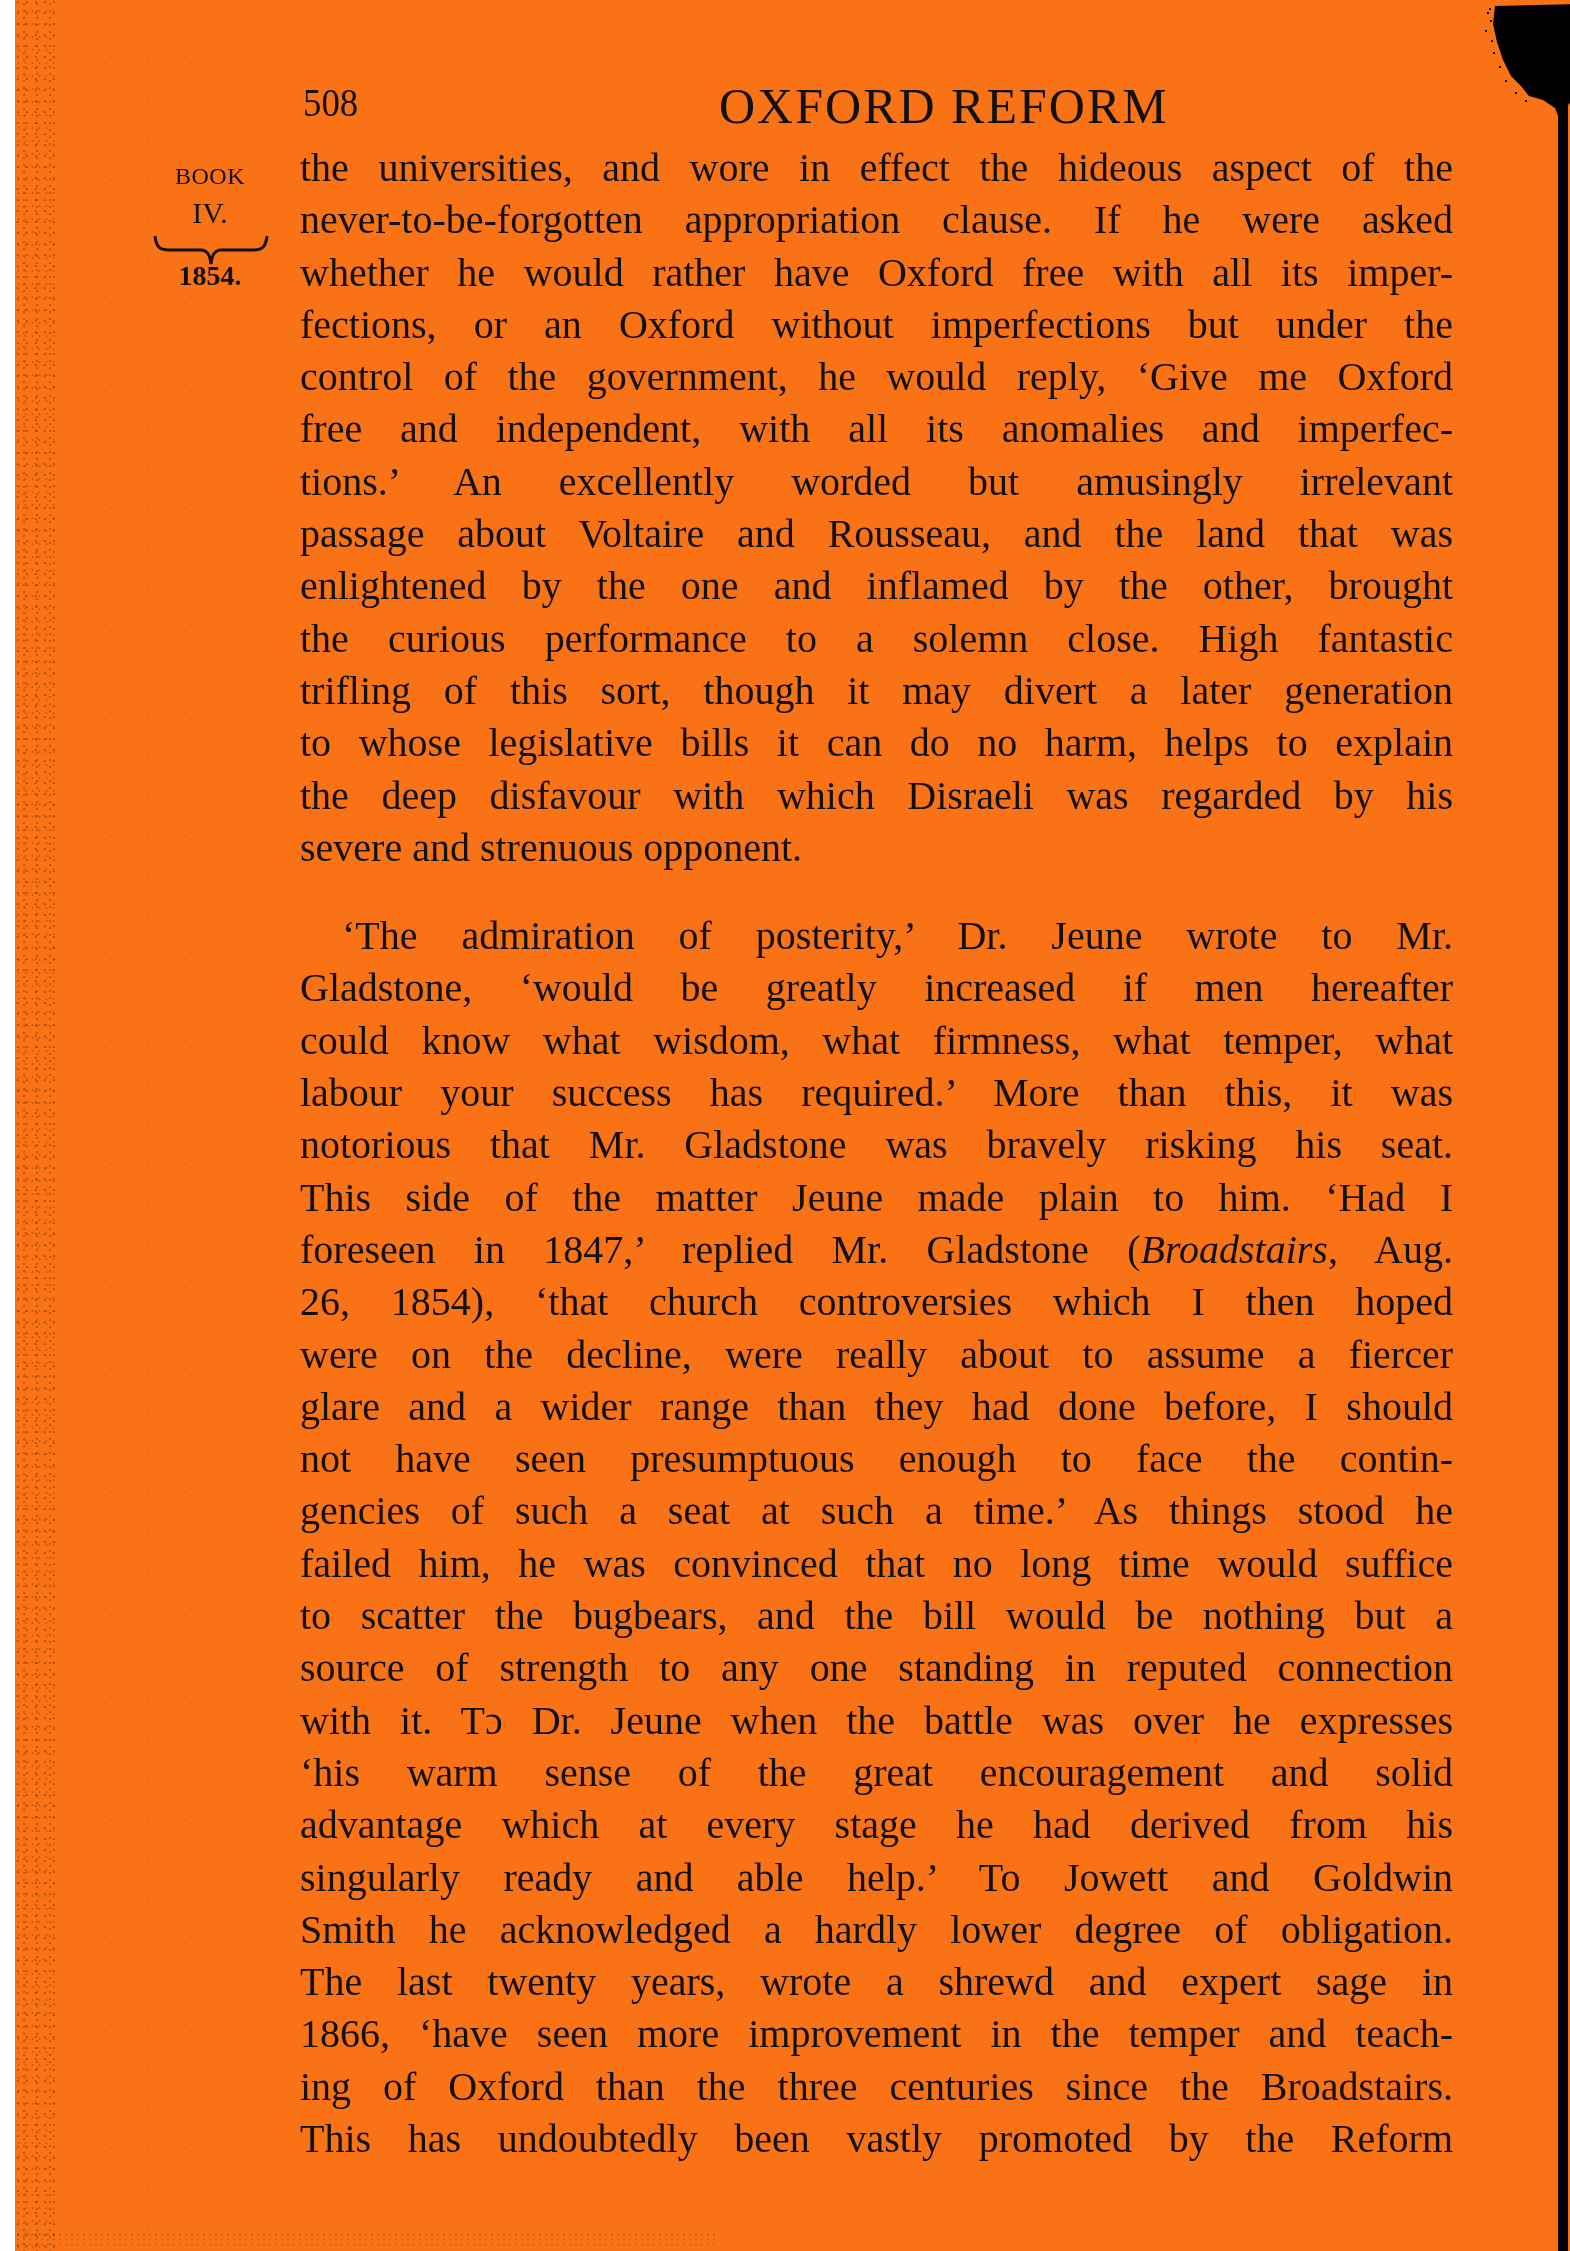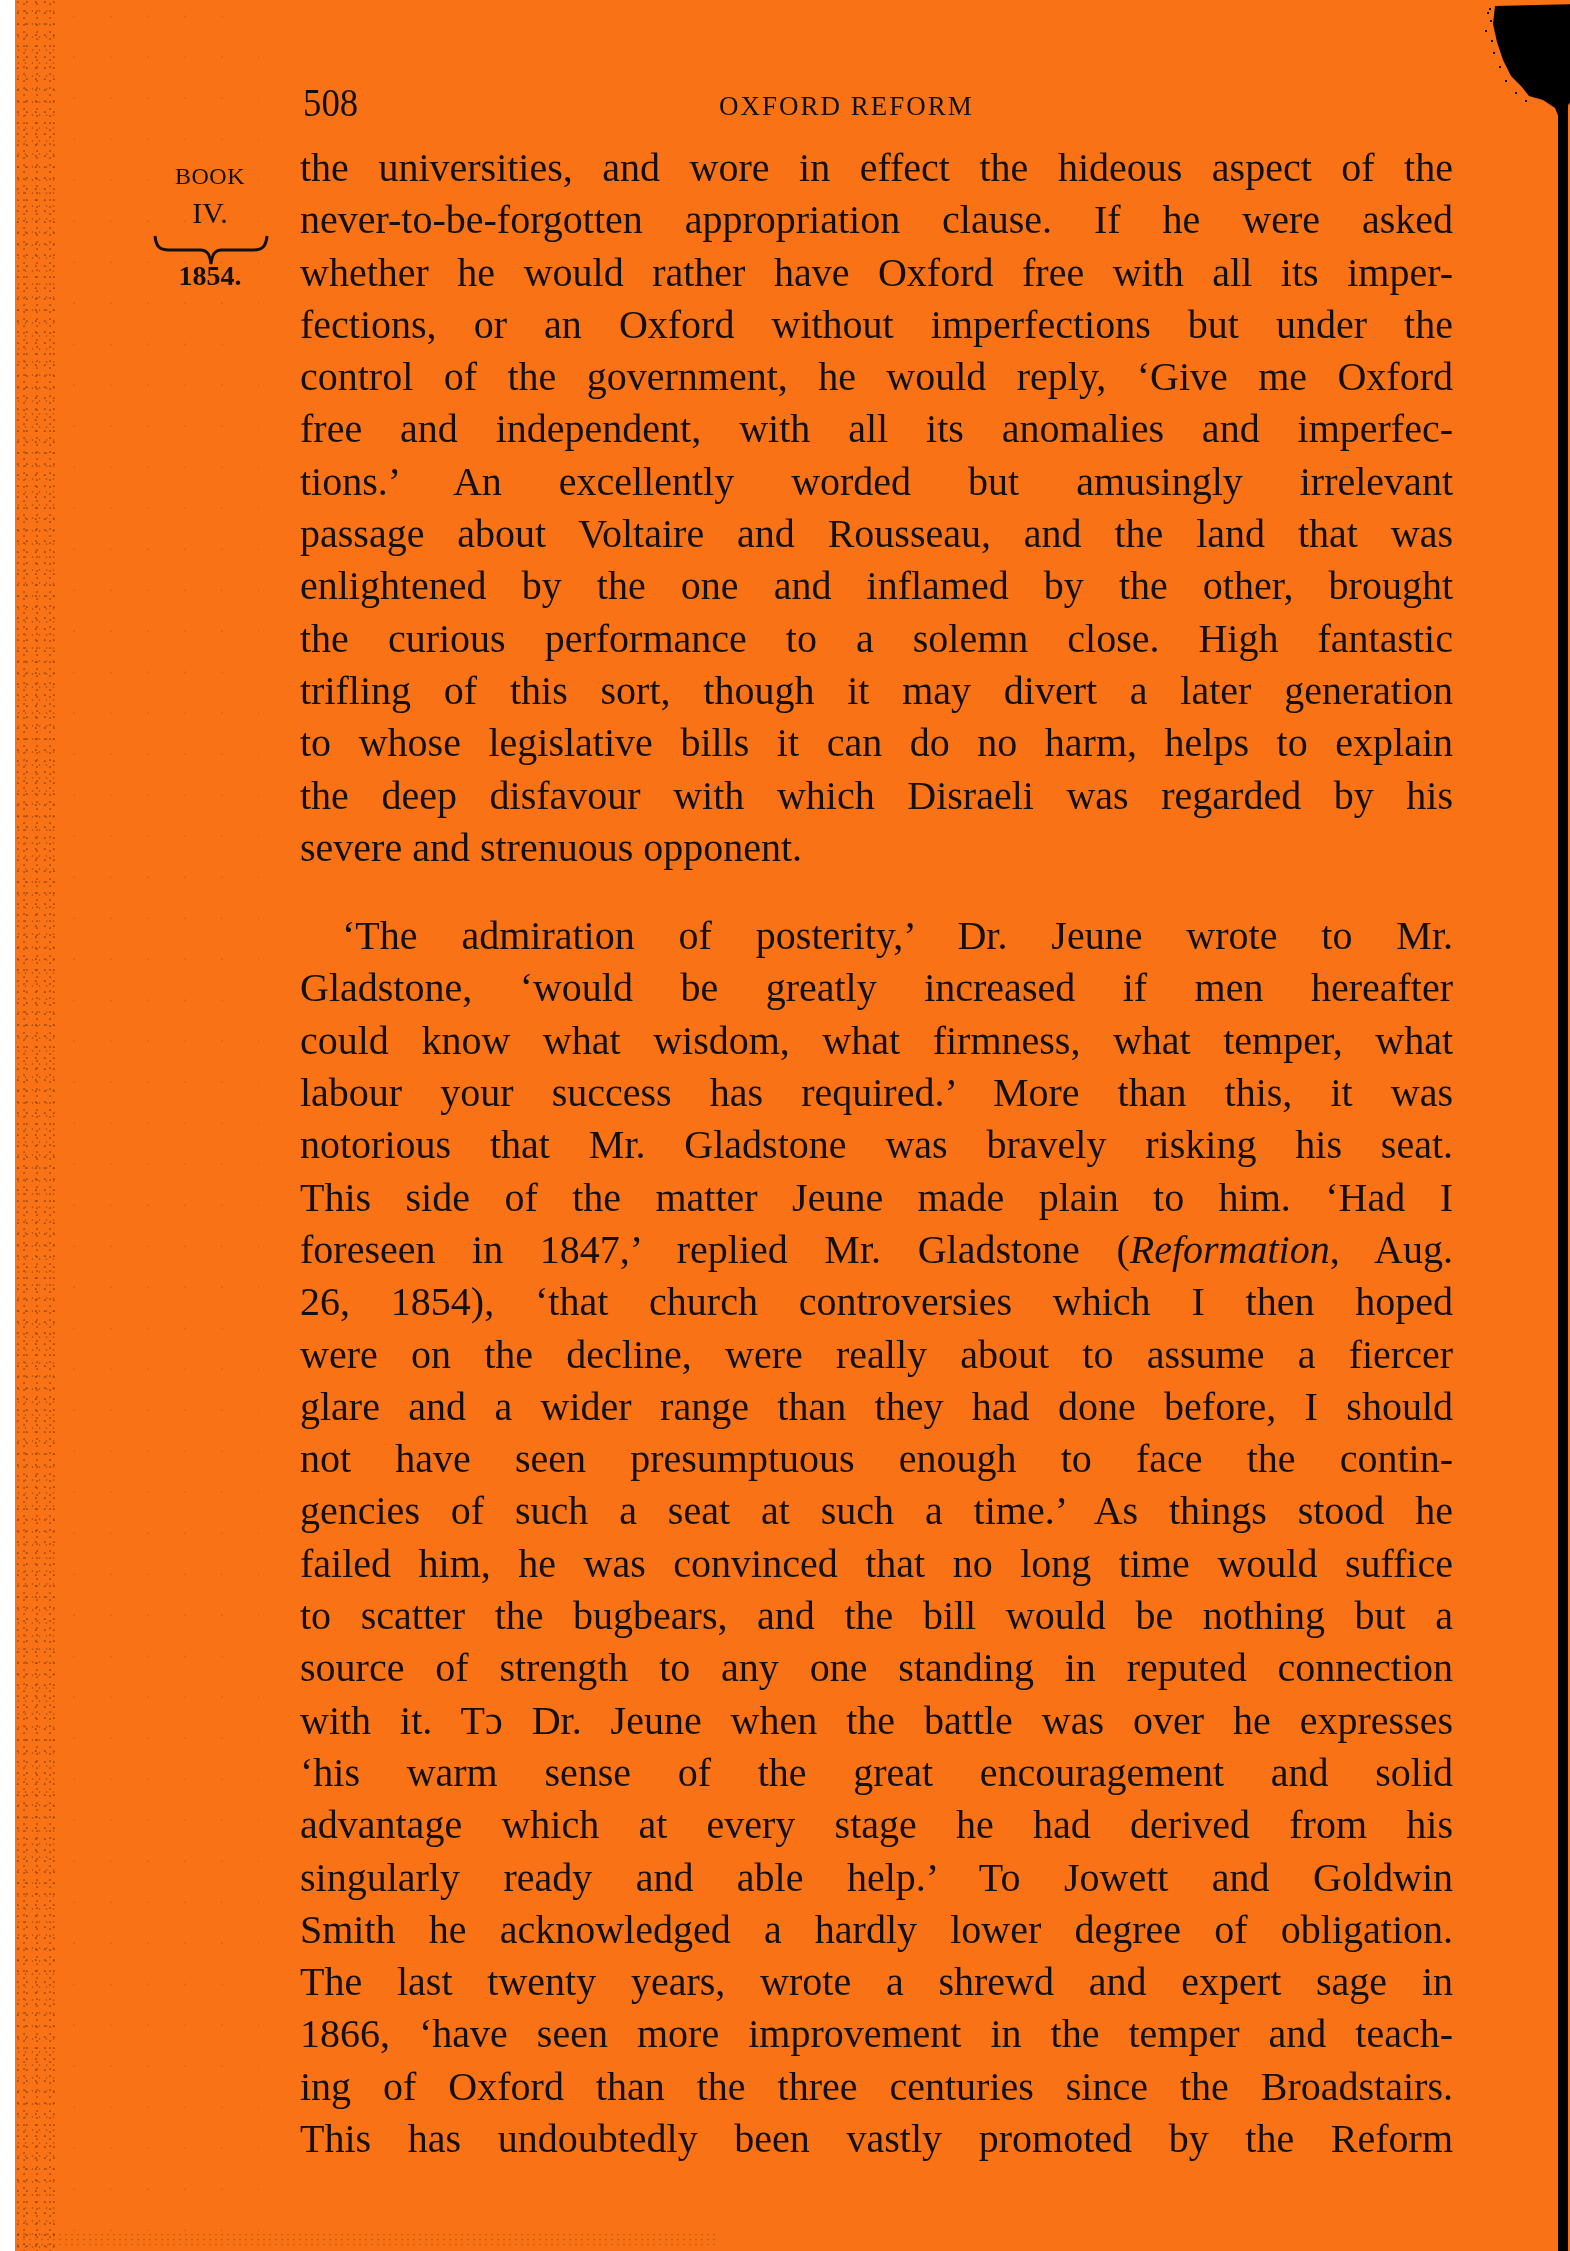--- a/index.html
+++ b/index.html
@@ -38,21 +38,21 @@
   .edge-line {
     position: absolute; left: 1543px; top: 95px; width: 10px; height: 2156px; background: #000;
   }
 
   
   .page-number {
     position: absolute; left: 288px; top: 80px; font-size: 40px; line-height: 46px;
     transform: scaleX(0.92); transform-origin: left top;
   }
   .running-title {
-    position: absolute; left: 704px; top: 84px; font-size: 27px; line-height: 44px;
+    position: absolute; left: 704px; top: 84px; font-size: 50px; line-height: 44px;
     font-variant: small-caps; letter-spacing: 2px;
   }
 
   
   .margin-note { position: absolute; left: 130px; top: 150px; width: 130px; text-align: center; }
   .mn-book { position: absolute; left: 0; top: 10px; width: 130px; font-size: 24px; line-height: 32px; letter-spacing: 0.5px; }
   .mn-vol { position: absolute; left: 0; top: 47px; width: 130px; font-size: 30px; line-height: 32px; }
   .mn-brace { position: absolute; left: 8px; top: 84px; width: 116px; height: 32px; }
   .mn-year { position: absolute; left: 0; top: 110px; width: 130px; font-size: 28px; line-height: 32px; font-weight: bold; }
 
@@ -120,21 +120,21 @@
     <div class="line">to whose legislative bills it can do no harm, helps to explain</div>
     <div class="line">the deep disfavour with which Disraeli was regarded by his</div>
     <div class="line last">severe and strenuous opponent.</div>
 
     <div class="line indent">‘The admiration of posterity,’ Dr. Jeune wrote to Mr.</div>
     <div class="line">Gladstone, ‘would be greatly increased if men hereafter</div>
     <div class="line">could know what wisdom, what firmness, what temper, what</div>
     <div class="line">labour your success has required.’ More than this, it was</div>
     <div class="line">notorious that Mr. Gladstone was bravely risking his seat.</div>
     <div class="line">This side of the matter Jeune made plain to him. ‘Had I</div>
-    <div class="line"><span>foreseen in 1847,’ replied Mr. Gladstone (</span><em>Reformation</em><span>, Aug.</span></div>
+    <div class="line"><span>foreseen in 1847,’ replied Mr. Gladstone (</span><em>Broadstairs</em><span>, Aug.</span></div>
     <div class="line">26, 1854), ‘that church controversies which I then hoped</div>
     <div class="line">were on the decline, were really about to assume a fiercer</div>
     <div class="line">glare and a wider range than they had done before, I should</div>
     <div class="line">not have seen presumptuous enough to face the contin-</div>
     <div class="line">gencies of such a seat at such a time.’ As things stood he</div>
     <div class="line">failed him, he was convinced that no long time would suffice</div>
     <div class="line">to scatter the bugbears, and the bill would be nothing but a</div>
     <div class="line">source of strength to any one standing in reputed connection</div>
     <div class="line">with it. Tɔ Dr. Jeune when the battle was over he expresses</div>
     <div class="line">‘his warm sense of the great encouragement and solid</div>

